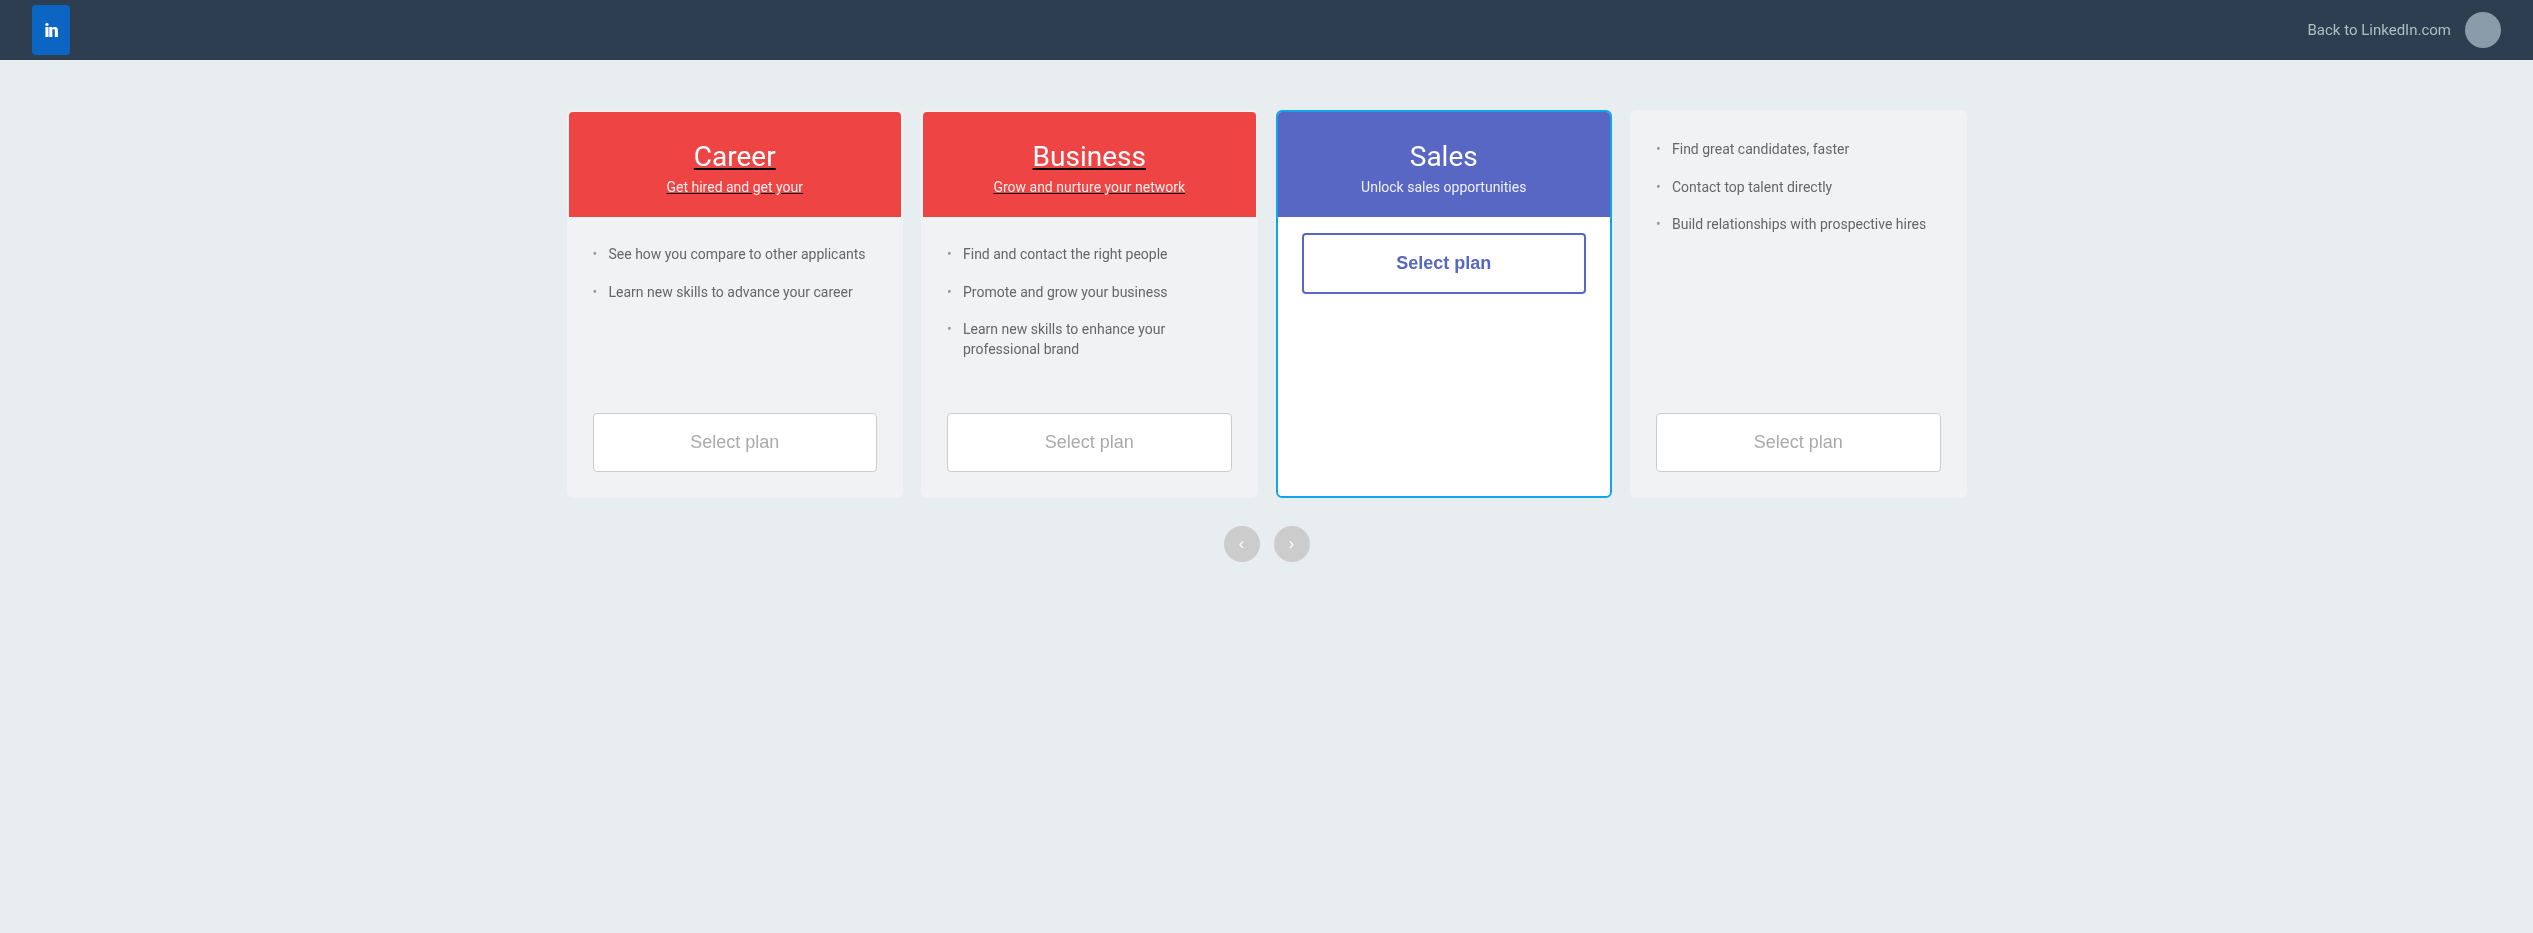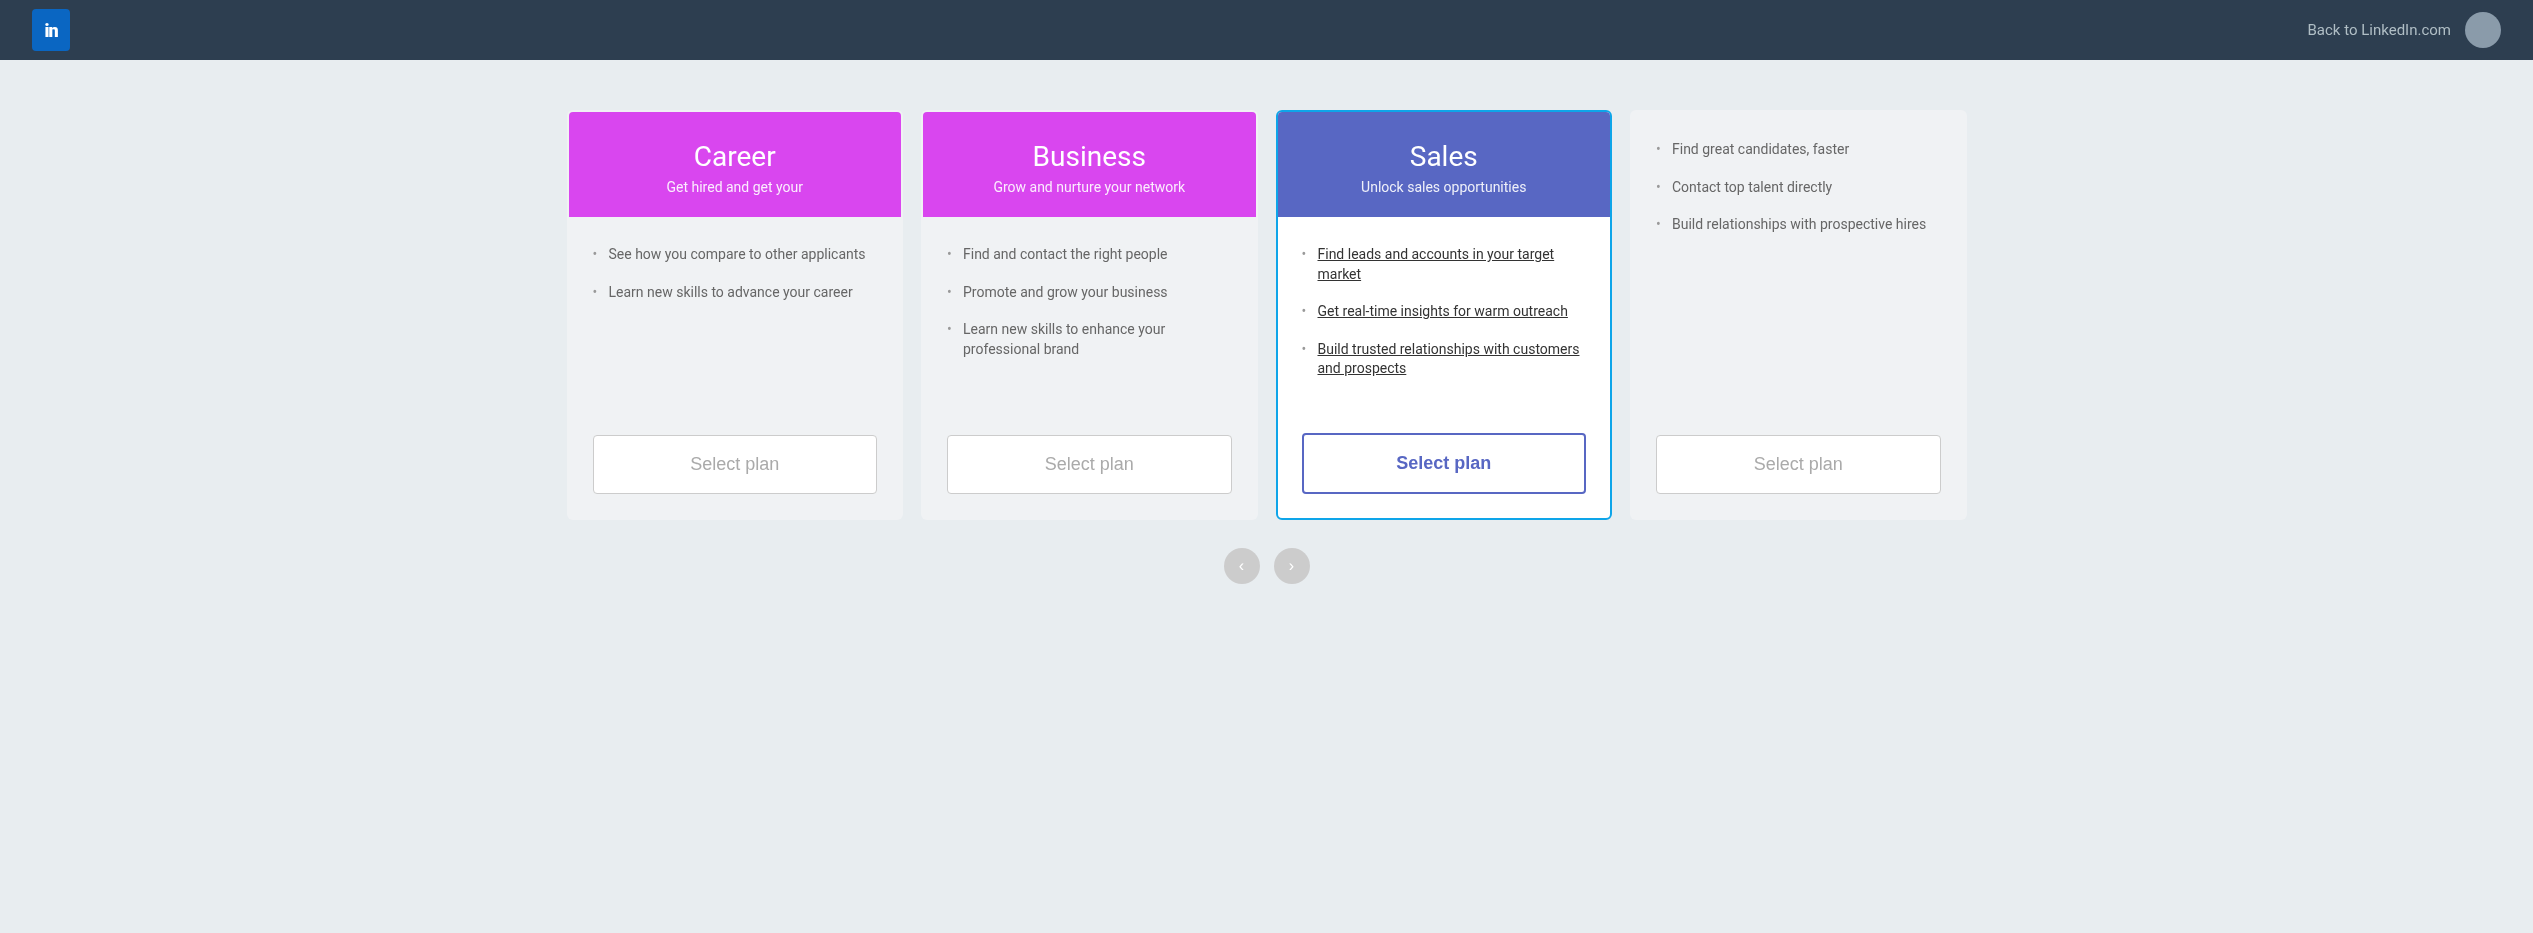--- a/index.html
+++ b/index.html
@@ -19,21 +19,21 @@
       justify-content: space-between;
       padding: 0 32px;
     }
 
     .header-logo {
       background-color: #0a66c2;
       color: white;
       font-weight: 900;
       font-size: 18px;
       width: 38px;
-      height: 42px;
+      height: 50px;
       display: flex;
       align-items: center;
       justify-content: center;
       border-radius: 4px;
       letter-spacing: -1px;
     }
 
     .header-right {
       display: flex;
       align-items: center;
@@ -84,21 +84,22 @@
     .plan-card.dimmed {
       background: #f0f2f4;
     }
 
     .plan-header {
       padding: 28px 24px 22px 24px;
       text-align: center;
     }
 
     .plan-card.dimmed .plan-header {
-      background-color: #d946ef;
+      background-color: #ef4444;
+      text-decoration: underline;
     }
 
     .plan-card.highlighted .plan-header {
       background-color: #5867c3;
     }
 
     .plan-title {
       font-size: 28px;
       font-weight: 400;
       color: white;
@@ -233,27 +234,20 @@
             <li>Learn new skills to enhance your professional brand</li>
           </ul>
         </div>
         <div class="plan-footer"><button class="select-btn default">Select plan</button></div>
       </div>
       <div class="plan-card highlighted">
         <div class="plan-header">
           <div class="plan-title">Sales</div>
           <div class="plan-subtitle">Unlock sales opportunities</div>
         </div>
-        <div class="plan-features">
-          <ul>
-            <li><a href="#">Find leads and accounts in your target market</a></li>
-            <li><a href="#">Get real-time insights for warm outreach</a></li>
-            <li><a href="#">Build trusted relationships with customers and prospects</a></li>
-          </ul>
-        </div>
         <div class="plan-footer"><button class="select-btn primary">Select plan</button></div>
       </div>
       <div class="plan-card dimmed">
         <div class="plan-features">
           <ul>
             <li>Find great candidates, faster</li>
             <li>Contact top talent directly</li>
             <li>Build relationships with prospective hires</li>
           </ul>
         </div>

